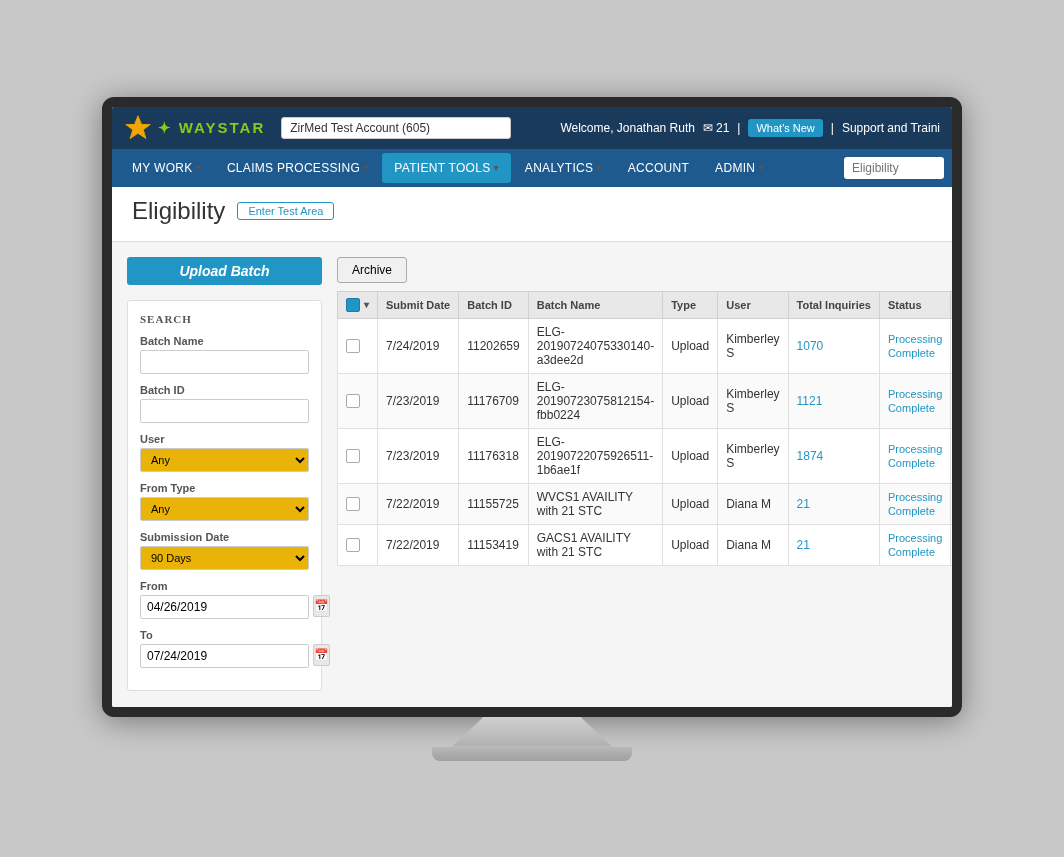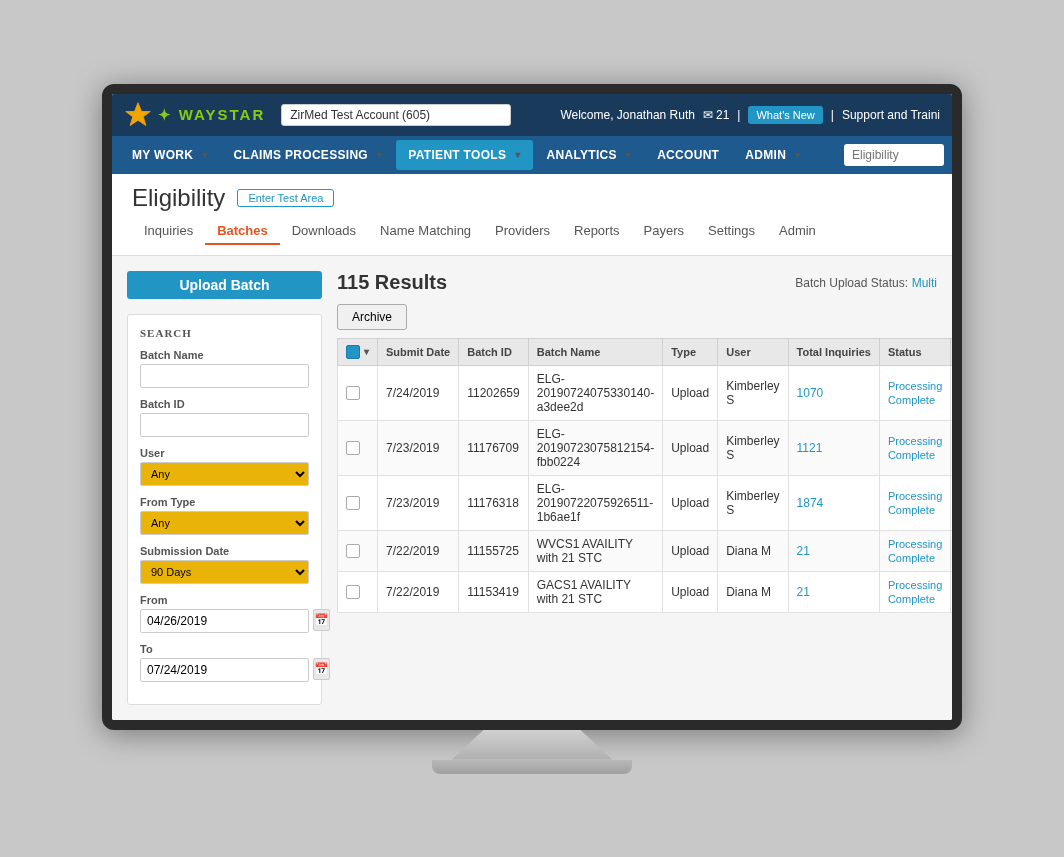--- a/index.html
+++ b/index.html
@@ -113,25 +113,25 @@
       align-items: center;
       padding: 0 8px;
       height: 38px;
       gap: 2px;
     }
 
     .nav-item {
       color: white;
       padding: 8px 12px;
       font-size: 12px;
-      font-weight: bold;
-      cursor: pointer;
-      display: flex;
-      align-items: center;
-      gap: 9px;
+      font-weight: normal;
+      cursor: pointer;
+      display: flex;
+      align-items: center;
+      gap: 3px;
       text-transform: uppercase;
       letter-spacing: 0.3px;
       white-space: nowrap;
     }
 
     .nav-item.active {
       background: #2196c4;
       border-radius: 3px;
     }
 
@@ -220,20 +220,21 @@
       background: #2196c4;
       color: white;
       border: none;
       width: 100%;
       padding: 6px;
       font-size: 14px;
       cursor: pointer;
       border-radius: 3px;
       margin-bottom: 15px;
       font-weight: bold;
+      font-style: italic;
     }
 
     .search-panel {
       background: white;
       border: 1px solid #ddd;
       padding: 12px;
       border-radius: 3px;
     }
 
     .search-title {
@@ -456,31 +457,20 @@
       <input class="nav-search" type="text" placeholder="Eligibility" style="">
     </div>
 
     <div class="page-content">
 
       <div class="page-header">
         <div class="page-title-row">
           <h1 class="page-title">Eligibility</h1>
           <button class="enter-test-btn">Enter Test Area</button>
         </div>
-        <div class="sub-tabs">
-          <a class="sub-tab">Inquiries</a>
-          <a class="sub-tab active">Batches</a>
-          <a class="sub-tab">Downloads</a>
-          <a class="sub-tab">Name Matching</a>
-          <a class="sub-tab">Providers</a>
-          <a class="sub-tab">Reports</a>
-          <a class="sub-tab">Payers</a>
-          <a class="sub-tab">Settings</a>
-          <a class="sub-tab">Admin</a>
-        </div>
       </div>
 
       <div class="body-layout">
 
         <div class="sidebar">
           <button class="upload-batch-btn">Upload Batch</button>
           <div class="search-panel">
             <div class="search-title">SEARCH</div>
 
             <div class="form-group">
@@ -526,27 +516,20 @@
               <label class="form-label">To</label>
               <div class="date-input-row">
                 <input class="date-input" type="text" value="07/24/2019" style="">
                 <div class="cal-icon">📅</div>
               </div>
             </div>
           </div>
         </div>
 
         <div class="main-content">
-          <div class="results-header">
-            <span class="results-count">115 Results</span>
-            <span>
-              <span class="batch-status-text">Batch Upload Status:</span>
-              <span class="batch-status-link">Multi</span>
-            </span>
-          </div>
 
           <button class="archive-btn">Archive</button>
 
           <table class="data-table">
             <thead>
               <tr>
                 <th class="check-col">
                   <div class="checkbox-th">
                     <div class="blue-checkbox"></div>
                     <span class="chevron-down">▾</span>

